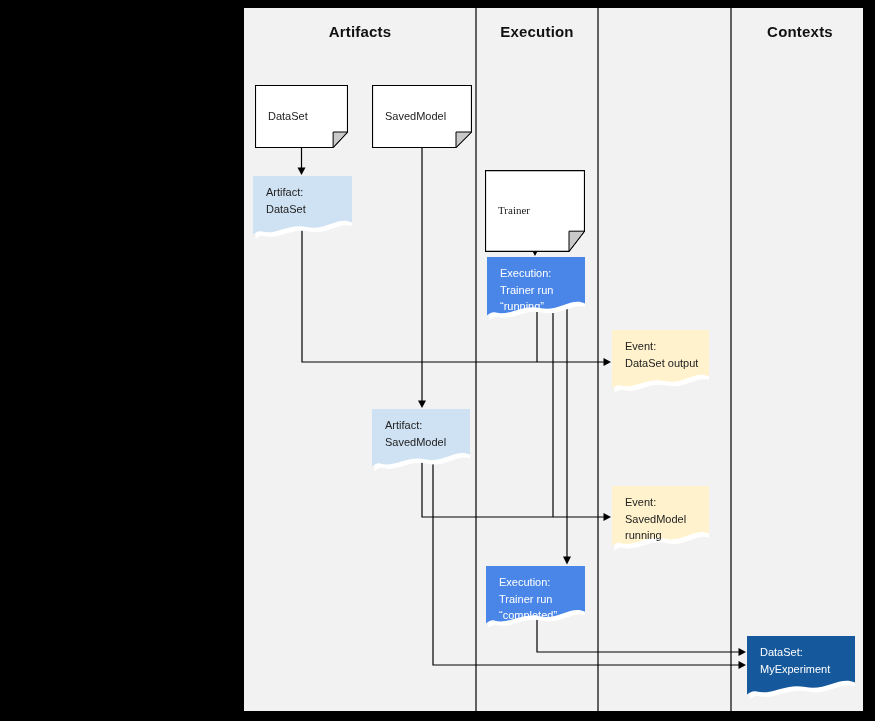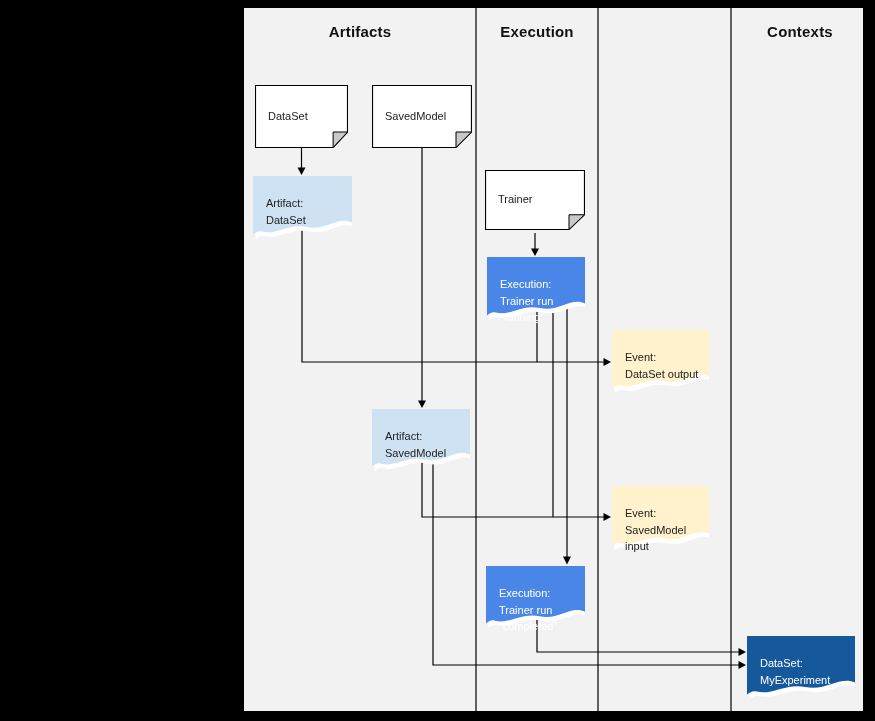--- a/index.html
+++ b/index.html
@@ -30,26 +30,26 @@
   .flag .shadow{fill:#ffffff;}
   .flag-artifact .main{fill:var(--artifact-fill,#cfe2f3);}
   .flag-execution .main{fill:var(--execution-fill,#4a86e8);}
   .flag-event .main{fill:var(--event-fill,#fff2cc);}
   .flag-context .main{fill:var(--context-fill,#15599c);}
   .label{
     position:absolute;left:13px;top:0;right:4px;font-size:11px;line-height:16.5px;color:var(--dark-text,#212121);
   }
   .label span{display:block;white-space:nowrap;}
   .doc .label{top:50%;transform:translateY(-54%);}
-  .flag .label{top:19px;}
+  .flag .label{top:8px;}
   .light .label{color:var(--light-text,#fff);}
   
   .n-dataset{left:11px;top:77px;width:93px;height:63px;}
   .n-savedmodel{left:128px;top:77px;width:100px;height:63px;}
-  .n-trainer{left:241px;top:162px;width:100px;height:60px;}
+  .n-trainer{left:241px;top:162px;width:100px;height:82px;font-family:Liberation Serif, serif;}
   .n-artifact-dataset{left:9px;top:168px;width:99px;height:66px;}
   .n-execution-running{left:243px;top:249px;width:98px;height:66px;}
   .n-event-dataset-input{left:368px;top:322px;width:97px;height:66px;}
   .n-artifact-savedmodel{left:128px;top:401px;width:98px;height:65px;}
   .n-event-savedmodel-output{left:368px;top:478px;width:97px;height:68px;}
   .n-execution-completed{left:242px;top:558px;width:99px;height:65px;}
   .n-context{left:503px;top:628px;width:108px;height:66px;}
 </style>
 </head>
 <body>
@@ -169,21 +169,21 @@
     </div>
 
     <div class="node flag flag-event n-event-savedmodel-output">
       <svg class="shape" viewBox="0 0 100 66" preserveAspectRatio="none">
         <path class="shadow" transform="translate(2.5,4.5)" d="M0,0 H100 V46.5 C86,39.5 73,55.5 54,51 C36,46.8 23,59.5 9,55.5 C5.5,54.4 2.5,56.5 0,58.5 Z"></path>
         <path class="main" d="M0,0 H100 V46.5 C86,39.5 73,55.5 54,51 C36,46.8 23,59.5 9,55.5 C5.5,54.4 2.5,56.5 0,58.5 Z"></path>
       </svg>
       <div class="label">
         <span>Event:</span>
           <span>SavedModel</span>
-          <span>input</span>
+          <span>running</span>
       </div>
     </div>
 
     <div class="node flag flag-execution light n-execution-completed">
       <svg class="shape" viewBox="0 0 100 66" preserveAspectRatio="none">
         <path class="shadow" transform="translate(2.5,4.5)" d="M0,0 H100 V46.5 C86,39.5 73,55.5 54,51 C36,46.8 23,59.5 9,55.5 C5.5,54.4 2.5,56.5 0,58.5 Z"></path>
         <path class="main" d="M0,0 H100 V46.5 C86,39.5 73,55.5 54,51 C36,46.8 23,59.5 9,55.5 C5.5,54.4 2.5,56.5 0,58.5 Z"></path>
       </svg>
       <div class="label">
         <span>Execution:</span>

